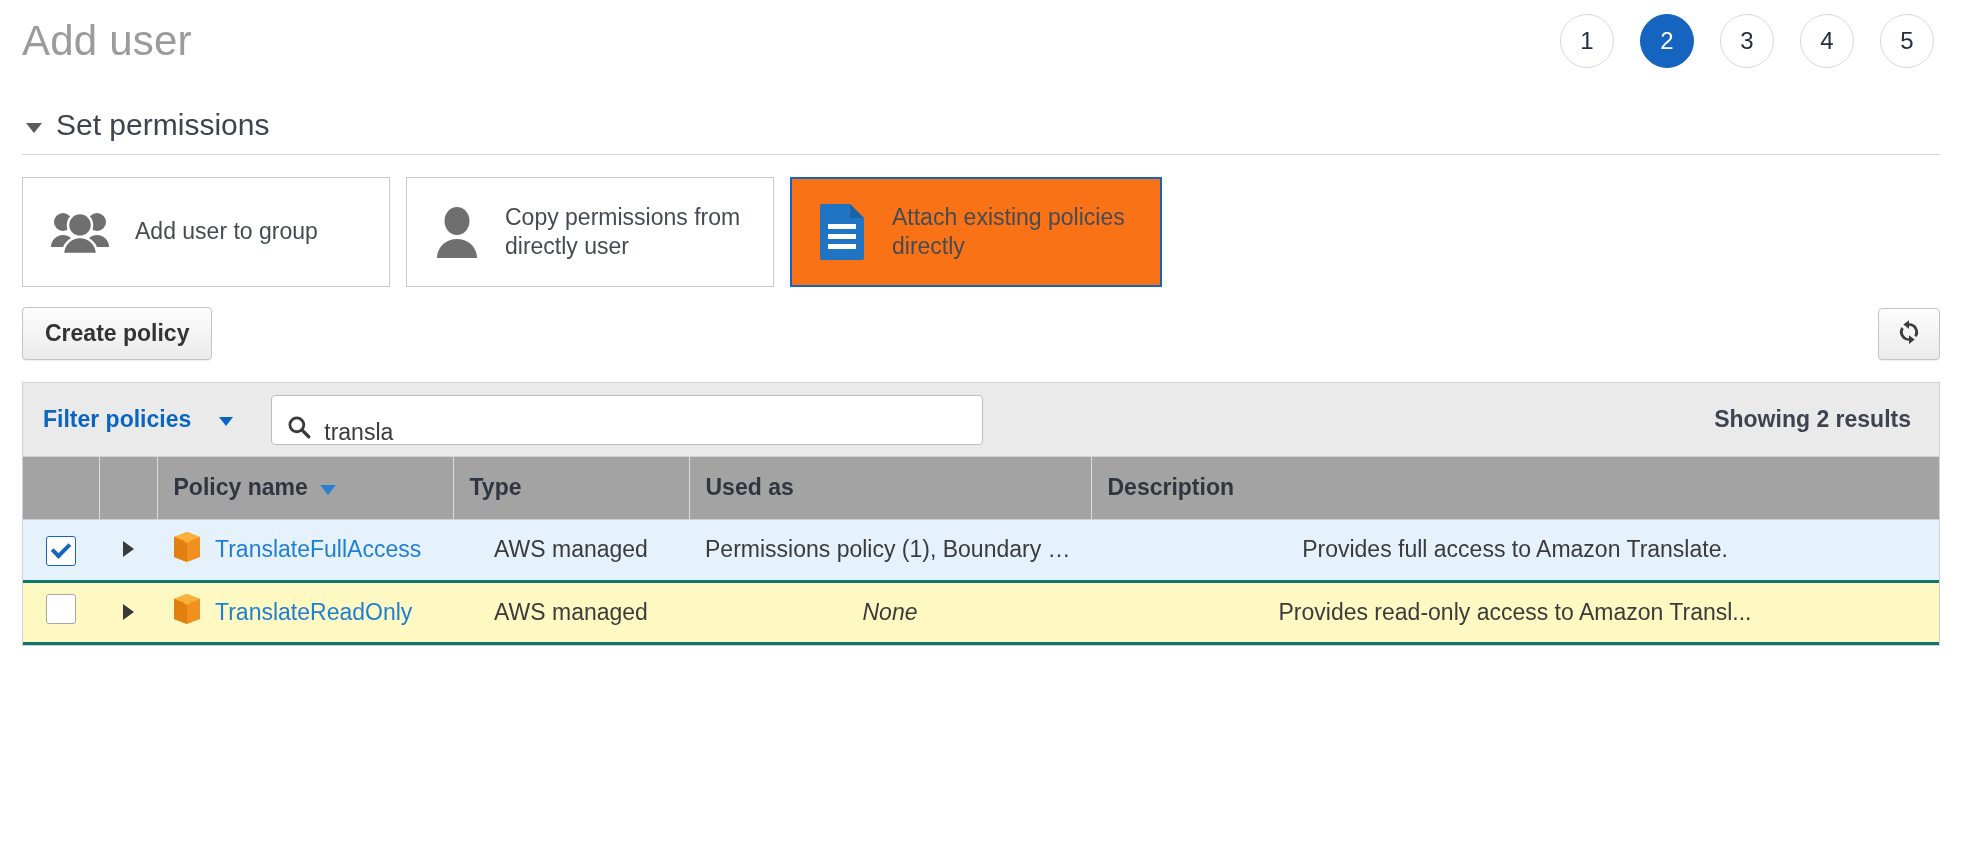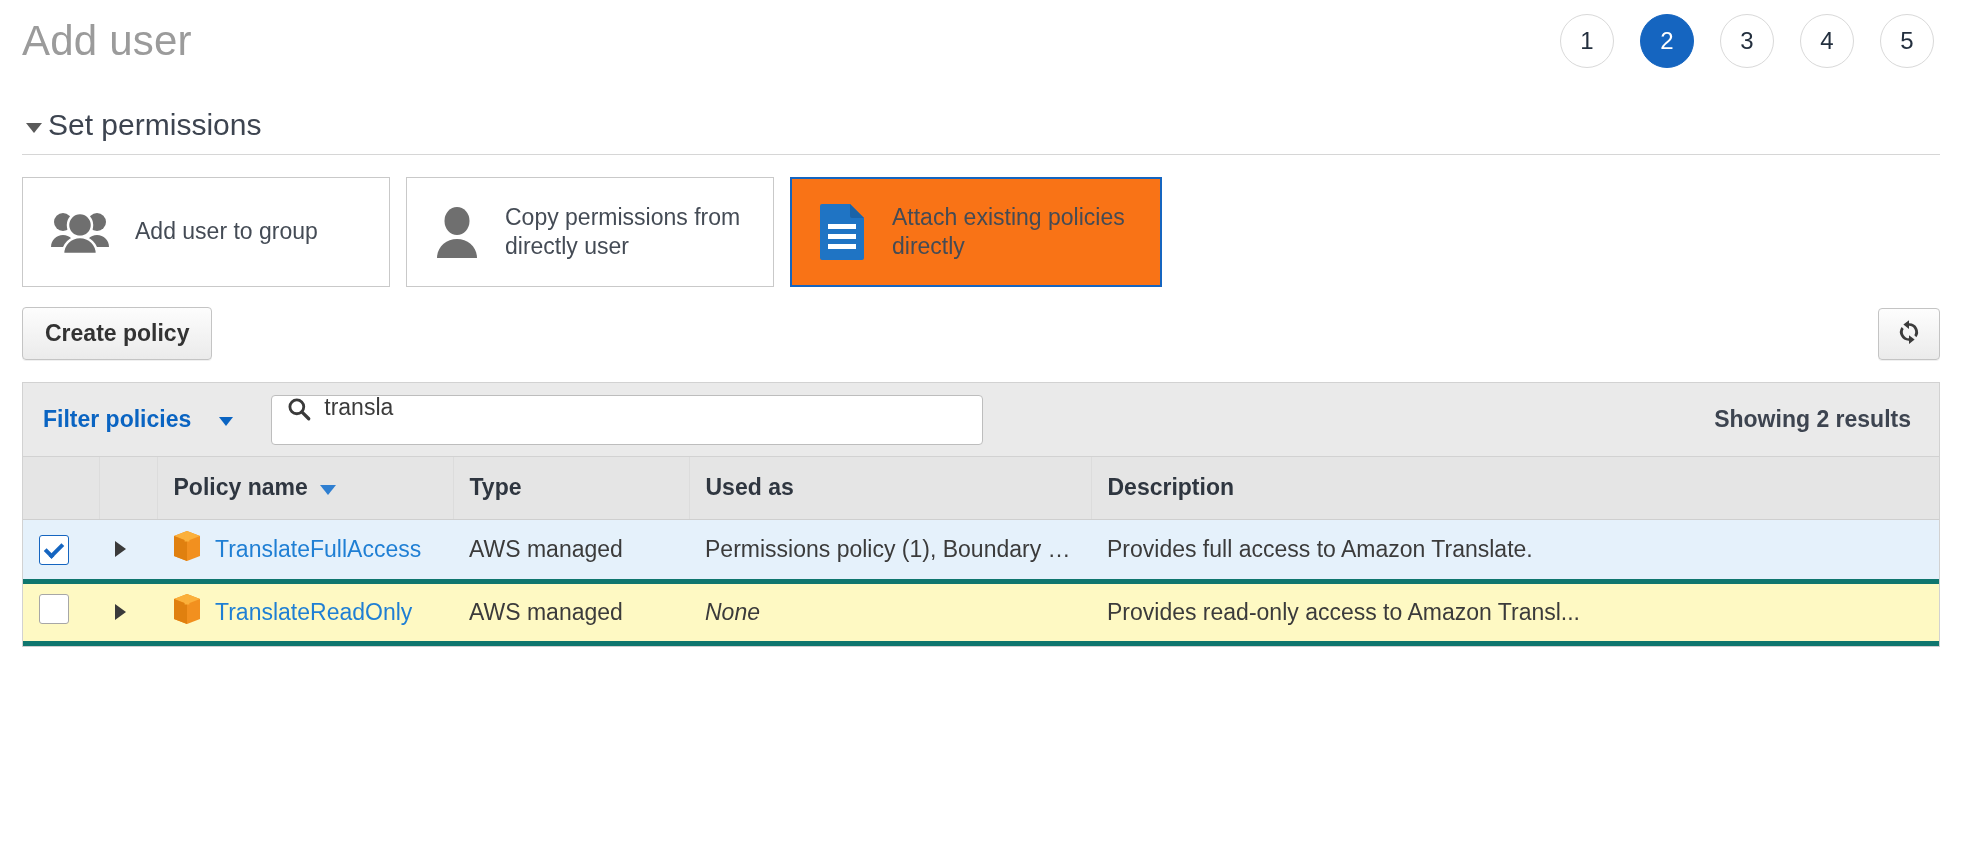--- a/index.html
+++ b/index.html
@@ -61,21 +61,21 @@
   .step.active {
     background: #1565c0;
     border-color: #1565c0;
     color: #ffffff;
   }
 
   
   .section-head {
     display: flex;
     align-items: center;
-    gap: 6px;
+    gap: 14px;
     margin-top: 30px;
     padding-left: 4px;
   }
   .caret-down {
     width: 0; height: 0;
     border-left: 8px solid transparent;
     border-right: 8px solid transparent;
     border-top: 10px solid #5a5a5a;
     margin-top: 5px;
   }
@@ -195,21 +195,21 @@
     width: 712px;
   }
   .search-box {
     box-sizing: border-box;
     width: 100%;
     height: 50px;
     background: #ffffff;
     border: 1px solid #bdbdbd;
     border-radius: 4px;
     display: flex;
-    align-items: flex-start;
+    align-items: flex-end;
     padding: 0 14px;
     gap: 12px;
   }
   .search-value {
     font-size: 23px;
     color: #3b3b3b;
     line-height: 1;
   }
   .showing {
     margin-left: auto;
@@ -220,21 +220,21 @@
     padding-right: 8px;
   }
 
   
   table.policies {
     width: 100%;
     border-collapse: collapse;
     table-layout: fixed;
   }
   table.policies thead th {
-    background: #e5e5e5;
+    background: #a3a3a3;
     border-right: 1px solid #dcdcdc;
     border-bottom: 1px solid #cfcfcf;
     text-align: left;
     font-size: 23px;
     font-weight: bold;
     color: #2f3640;
     height: 62px;
     padding: 0 16px;
     box-sizing: border-box;
     vertical-align: middle;
@@ -254,24 +254,25 @@
     margin-top: 4px;
   }
 
   table.policies tbody td {
     font-size: 23px;
     color: #3b3b3b;
     height: 62px;
     padding: 4px 16px;
     box-sizing: border-box;
     vertical-align: middle;
-    border-bottom: 5px solid #0f766e;
+    border-bottom: 3px solid #0f766e;
     white-space: nowrap;
     overflow: hidden;
     text-overflow: ellipsis;
+    text-align: center;
   }
   tr.row-selected td { background: #e5f1fb; }
   tr.row-plain td { background: #fef9c3; }
 
   .cb {
     width: 30px; height: 30px;
     border: 1px solid #a7a7a7;
     border-radius: 3px;
     background: #ffffff;
     display: inline-flex;

